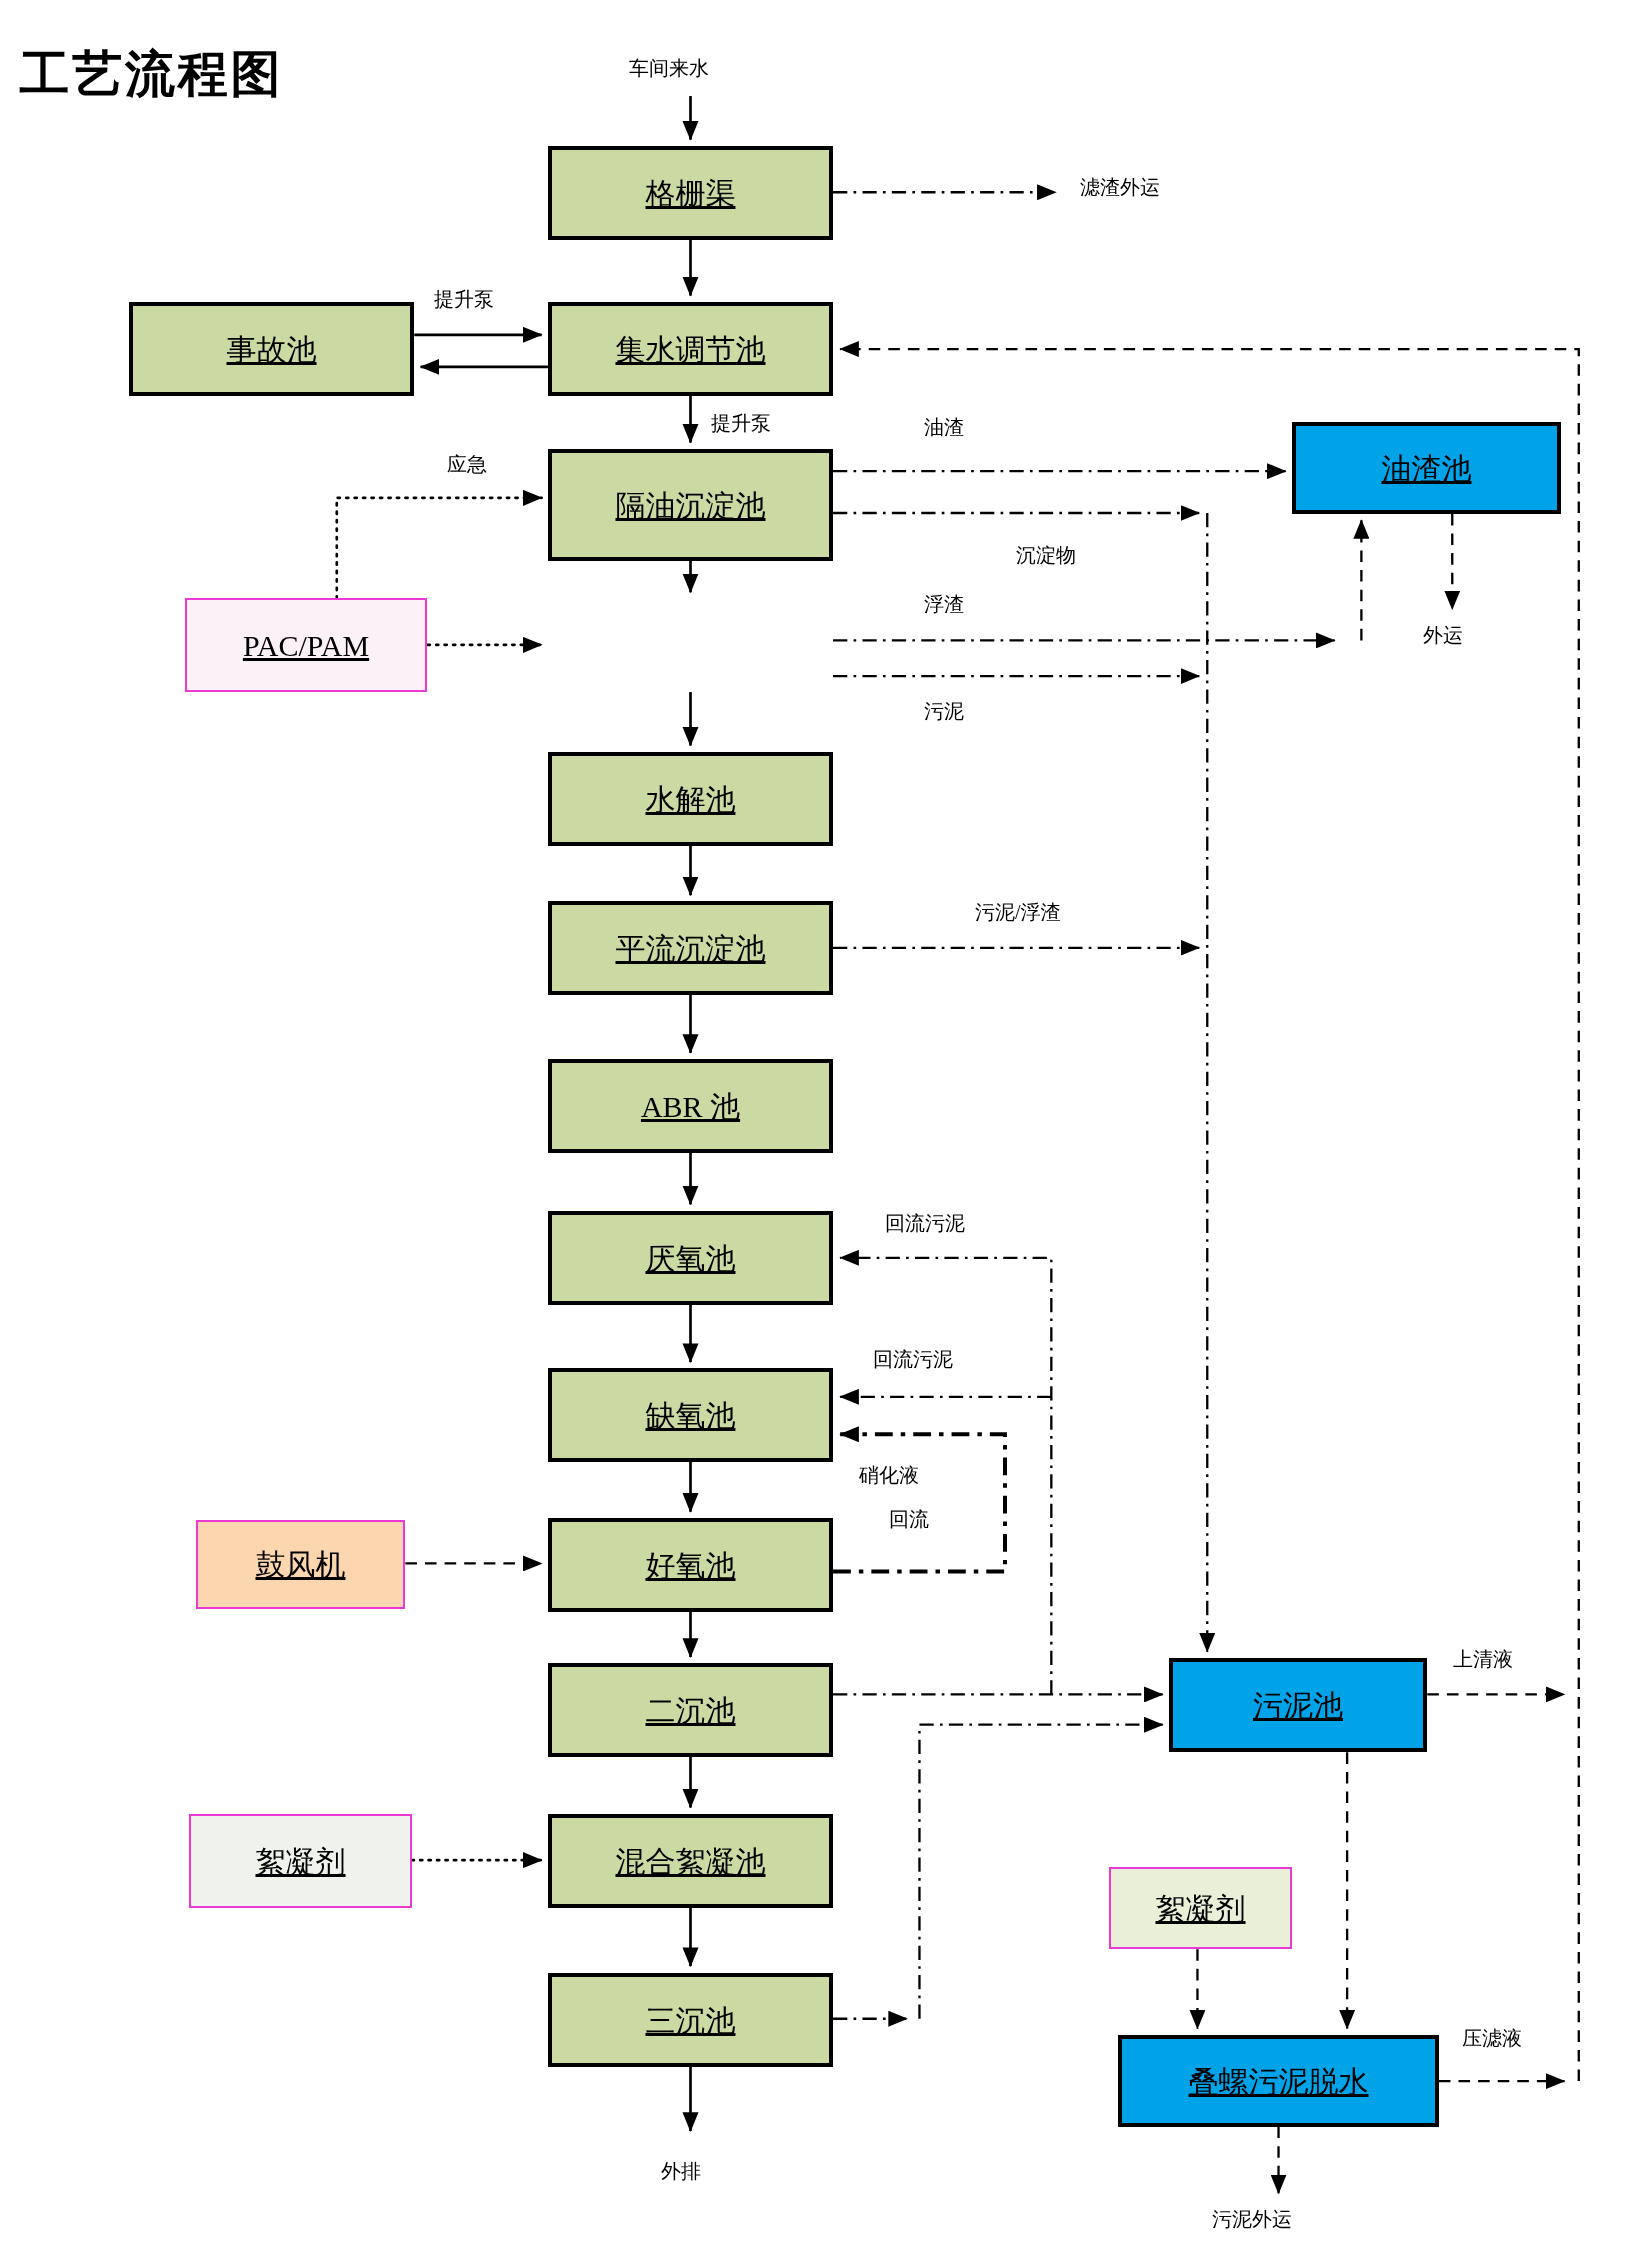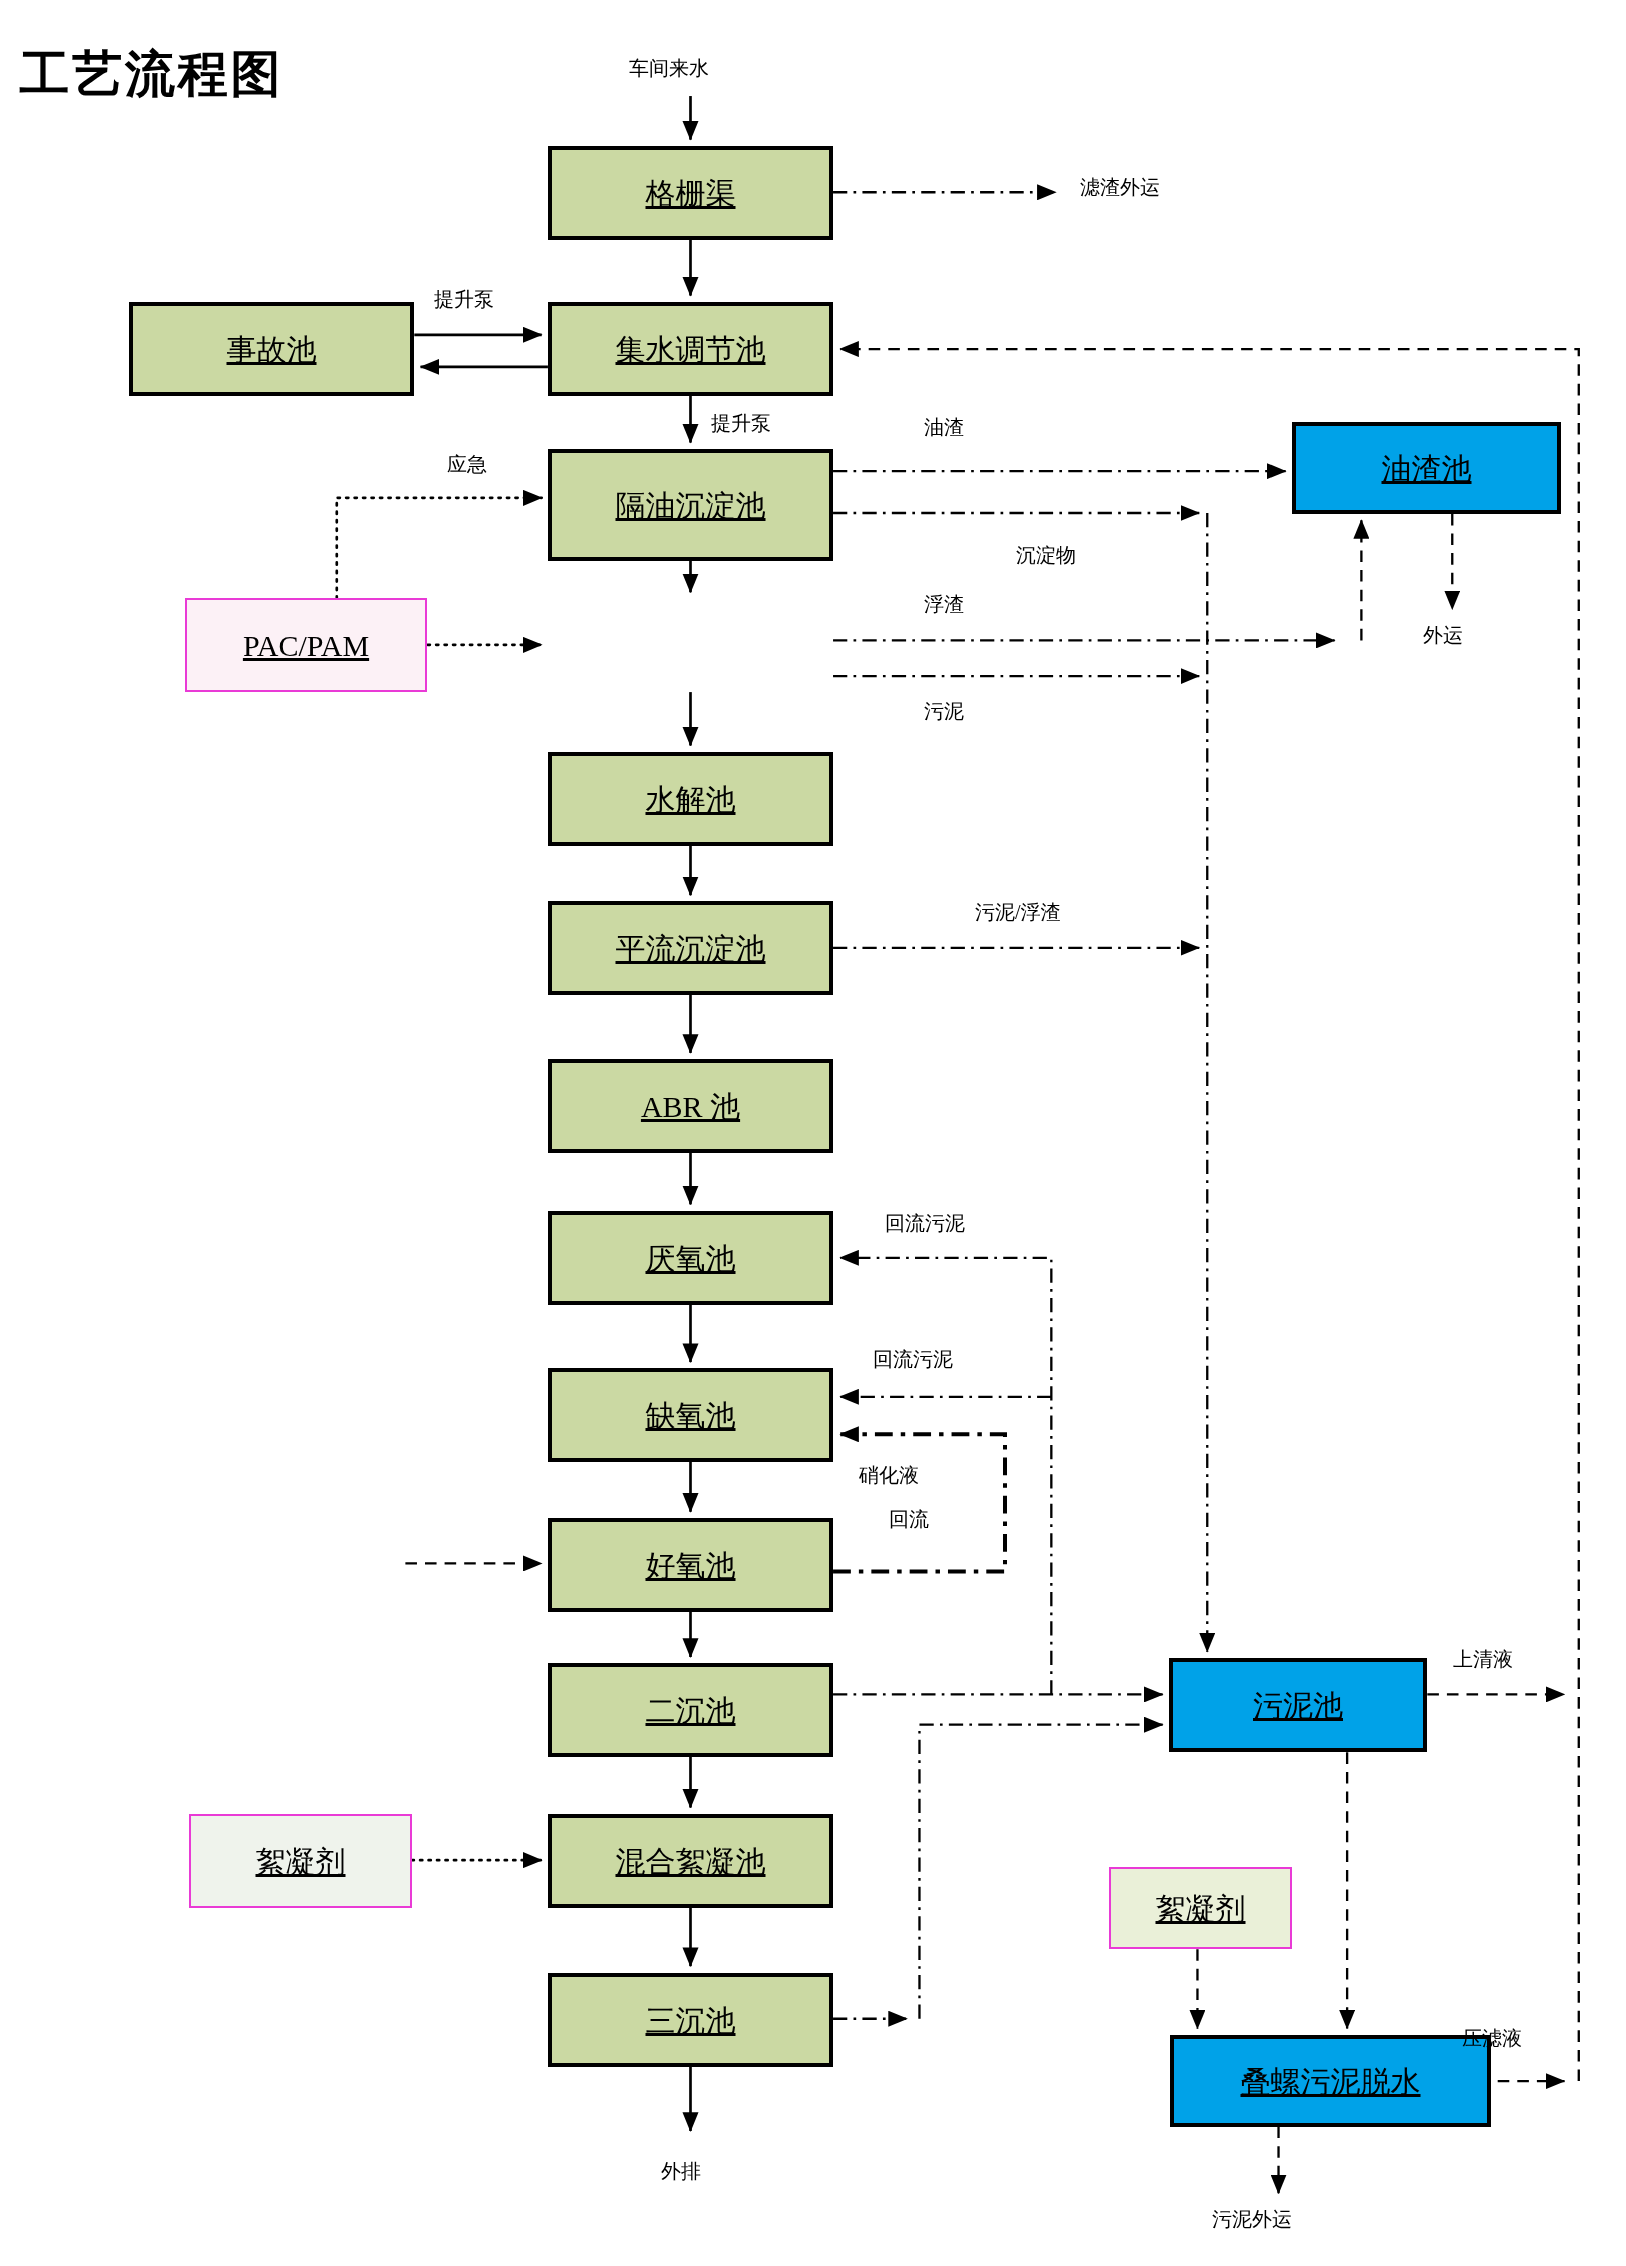--- a/index.html
+++ b/index.html
@@ -129,34 +129,37 @@
   <div class="box green" style="left:548px;top:1952px;width:285px;height:94px">
       <span>三沉池</span>
     </div>
 
   <div class="box green" style="left:129px;top:281px;width:285px;height:94px">
       <span>事故池</span>
     </div>
   <div class="box pac" style="left:185px;top:577px;width:242px;height:94px">
       <span>PAC/PAM</span>
     </div>
+  <div class="box blower" style="left:196px;top:1499px;width:209px;height:89px">
+      <span>鼓风机</span>
+    </div>
   <div class="box floc-left" style="left:189px;top:1793px;width:223px;height:94px">
       <span>絮凝剂</span>
     </div>
 
   <div class="box blue" style="left:1292px;top:401px;width:269px;height:92px">
       <span>油渣池</span>
     </div>
   <div class="box blue" style="left:1169px;top:1637px;width:258px;height:94px">
       <span>污泥池</span>
     </div>
   <div class="box floc-right" style="left:1109px;top:1846px;width:183px;height:82px">
       <span>絮凝剂</span>
     </div>
-  <div class="box blue" style="left:1170px;top:2014px;width:321px;height:92px">
+  <div class="box blue" style="left:1118px;top:2014px;width:321px;height:92px">
       <span>叠螺污泥脱水</span>
     </div>
 
   <div class="lbl" style="left:629px;top:34px">车间来水</div>
   <div class="lbl" style="left:1080px;top:153px">滤渣外运</div>
   <div class="lbl" style="left:434px;top:265px">提升泵</div>
   <div class="lbl" style="left:711px;top:389px">提升泵</div>
   <div class="lbl" style="left:447px;top:430px">应急</div>
   <div class="lbl" style="left:924px;top:393px">油渣</div>
   <div class="lbl" style="left:1016px;top:521px">沉淀物</div>

